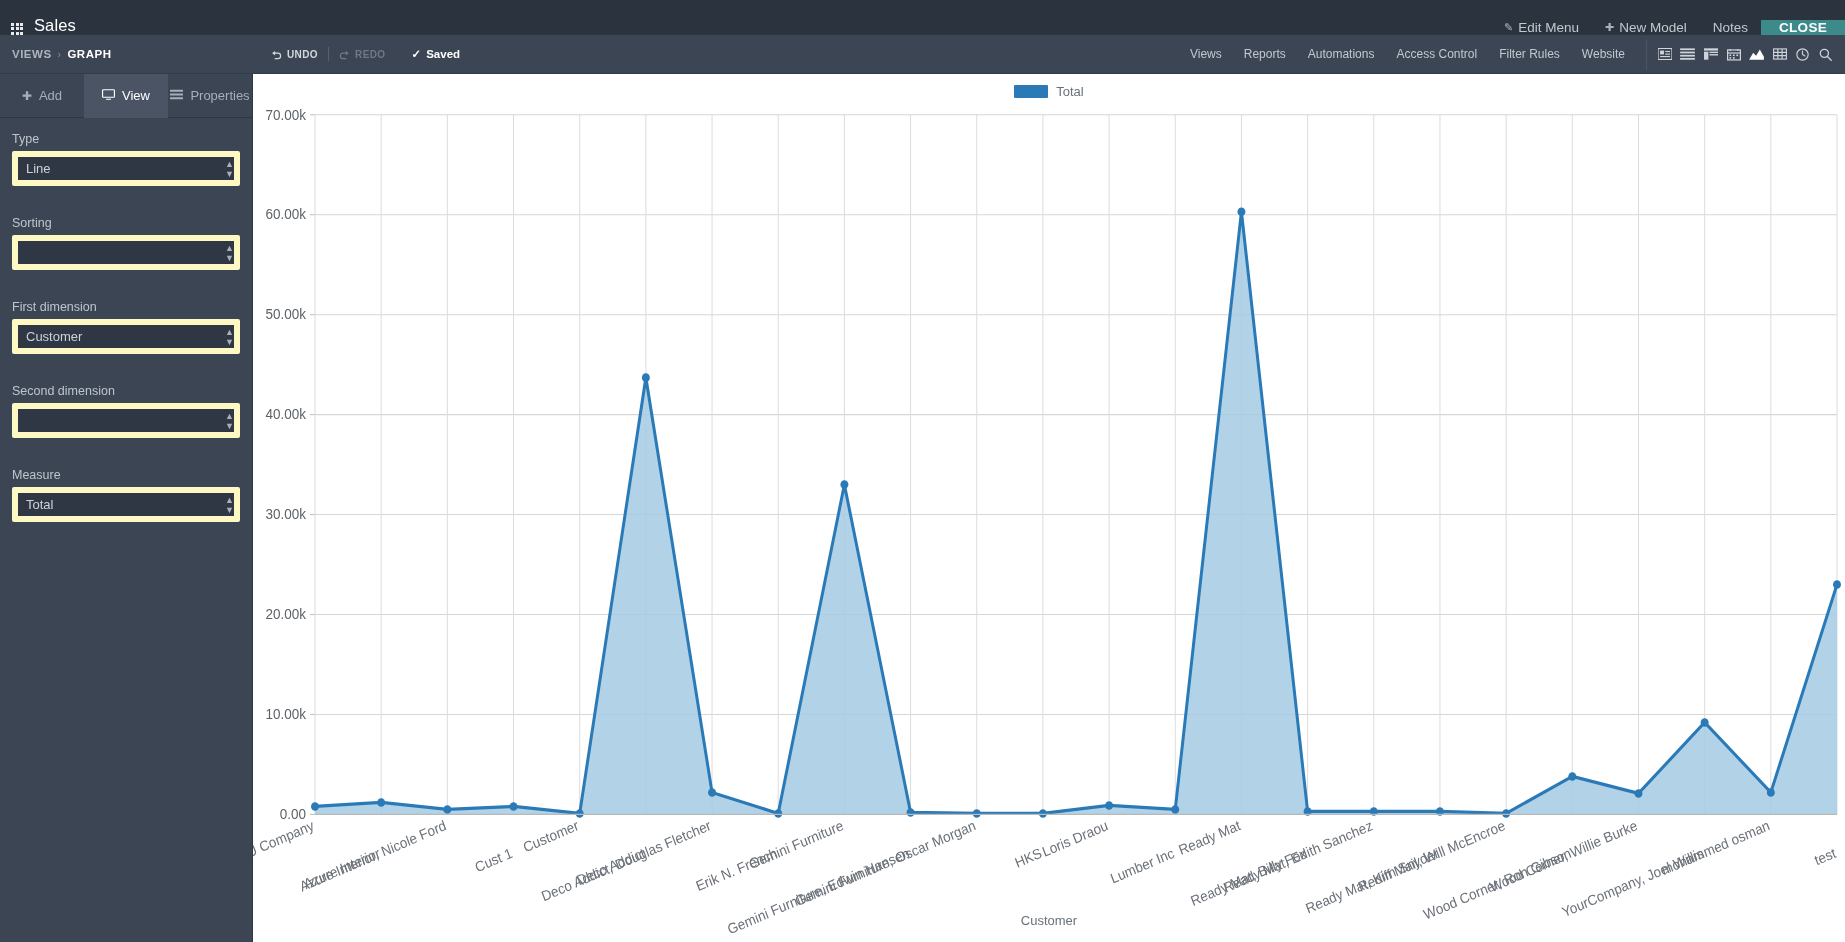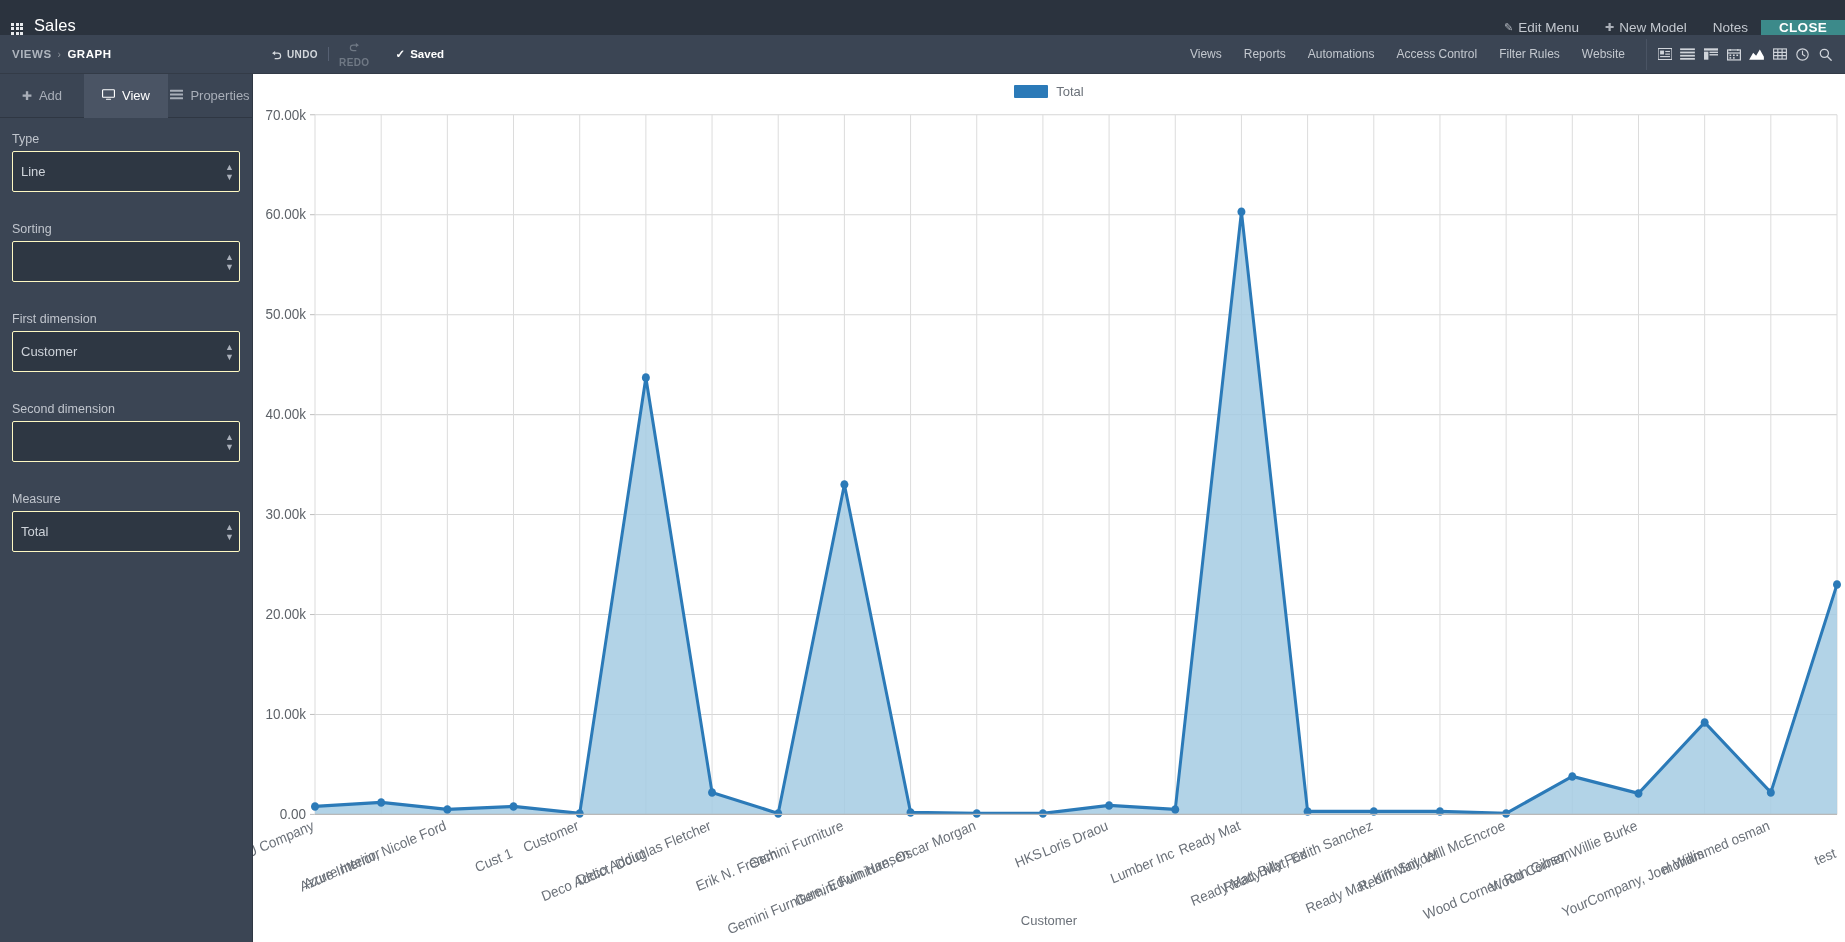--- a/index.html
+++ b/index.html
@@ -71,21 +71,21 @@
   .breadcrumb .bc-views { color: #aeb4bd; font-weight: bold; }
   .breadcrumb .bc-sep { color: #8a919b; font-size: 10px; }
   .breadcrumb .bc-cur { color: #ffffff; font-weight: bold; }
 
   .undo-group { display: flex; align-items: center; gap: 0; padding-left: 8px; }
   .undo-group .btn {
     display: flex; align-items: center; gap: 5px;
     padding: 0 10px; font-size: 10px; font-weight: bold;
     letter-spacing: .4px; color: #d3d7dc; cursor: pointer;
   }
-  .undo-group .btn.disabled { color: #6f7884; cursor: default; flex-direction: column; }
+  .undo-group .btn.disabled { color: #6f7884; cursor: default; }
   .undo-group .divider { width: 1px; height: 14px; background: #566072; }
   .saved {
     display: flex; align-items: center; gap: 5px;
     padding: 0 10px; margin-left: 6px;
     font-size: 11.5px; font-weight: bold; color: #ffffff;
   }
   .sub-right {
     margin-left: auto; display: flex; align-items: center; height: 100%;
   }
   .sub-right .link {
@@ -121,23 +121,23 @@
     background: #4a5464; color: #ffffff; border-bottom: 1px solid #4a5464;
   }
   .side-tab .ti { font-size: 12px; }
   .side-body { padding: 14px 12px 0 12px; }
   .field-label {
     font-size: 12.5px; color: #c0c5cd; margin-bottom: 5px; margin-top: 30px;
   }
   .field-label:first-child { margin-top: 0; }
   .select-wrap { position: relative; }
   .select-wrap select {
-    width: 100%; height: 41px;
+    width: 100%; height: 35px;
     background: #2e3743; color: #ced3da;
-    border: 1px solid #fef9c3; border-radius: 2px;
+    border: 6px solid #fef9c3; border-radius: 2px;
     font-size: 13px; font-family: "Liberation Sans", sans-serif;
     padding: 0 22px 0 8px;
     -webkit-appearance: none; appearance: none;
     cursor: pointer; outline: none;
   }
   .select-wrap .chev {
     position: absolute; right: 6px; top: 50%; transform: translateY(-50%);
     pointer-events: none; color: #aab0ba; font-size: 9px; line-height: 1;
     display: flex; flex-direction: column; gap: 1px; align-items: center;
   }

